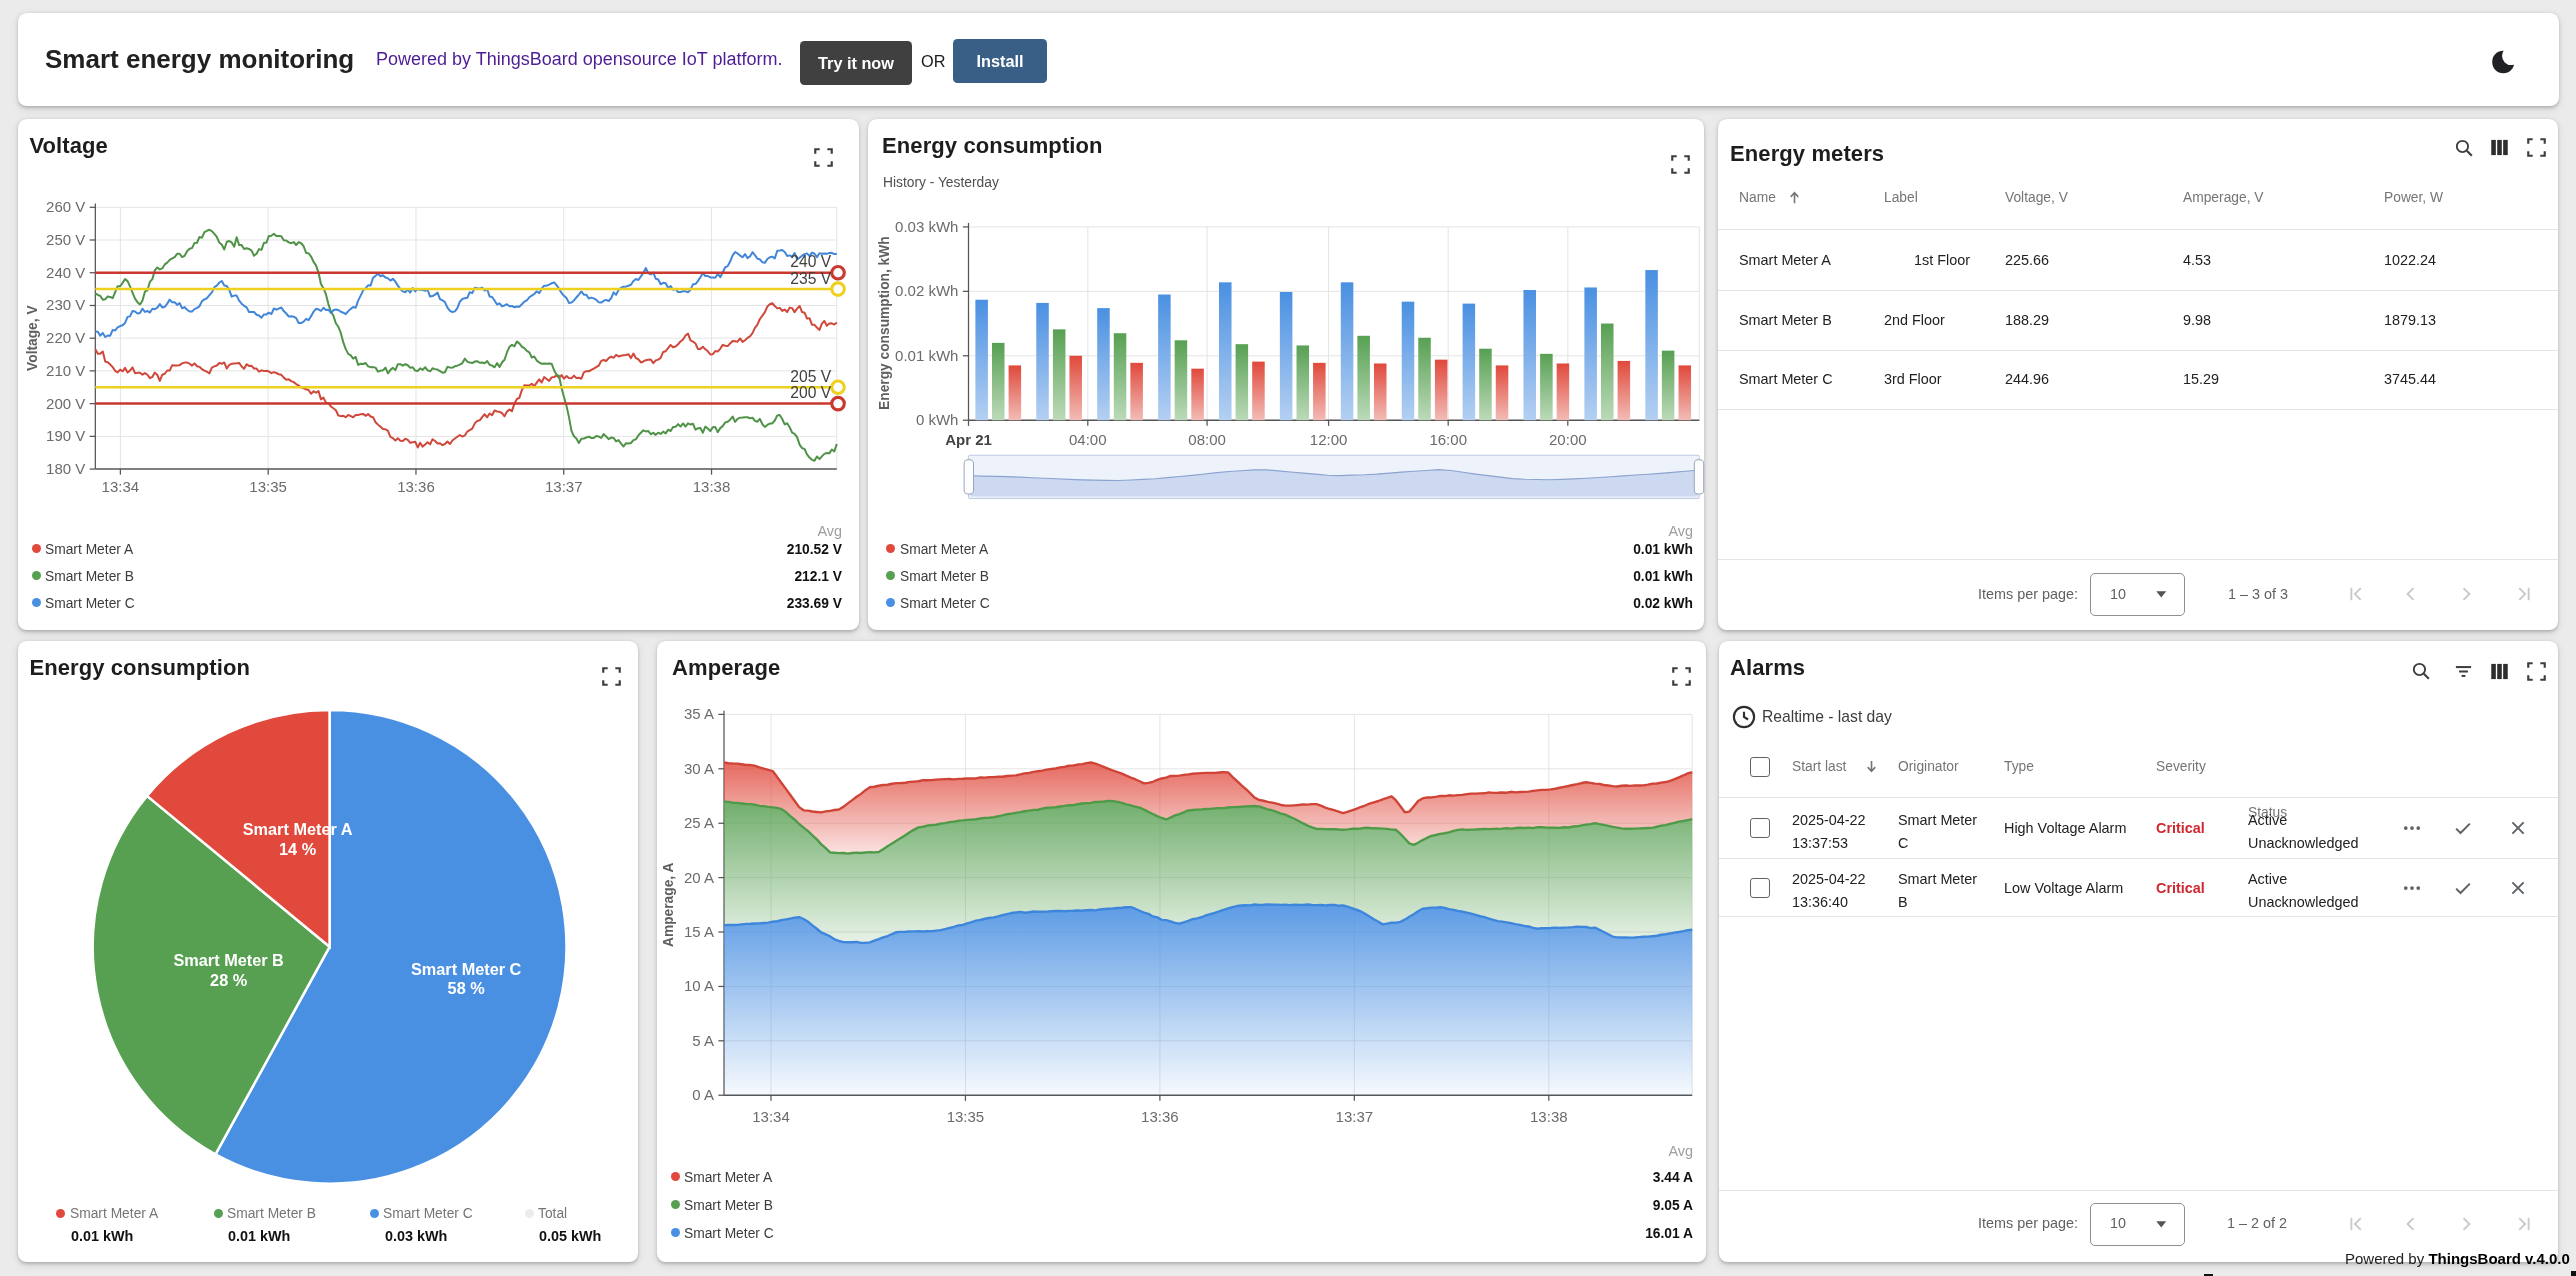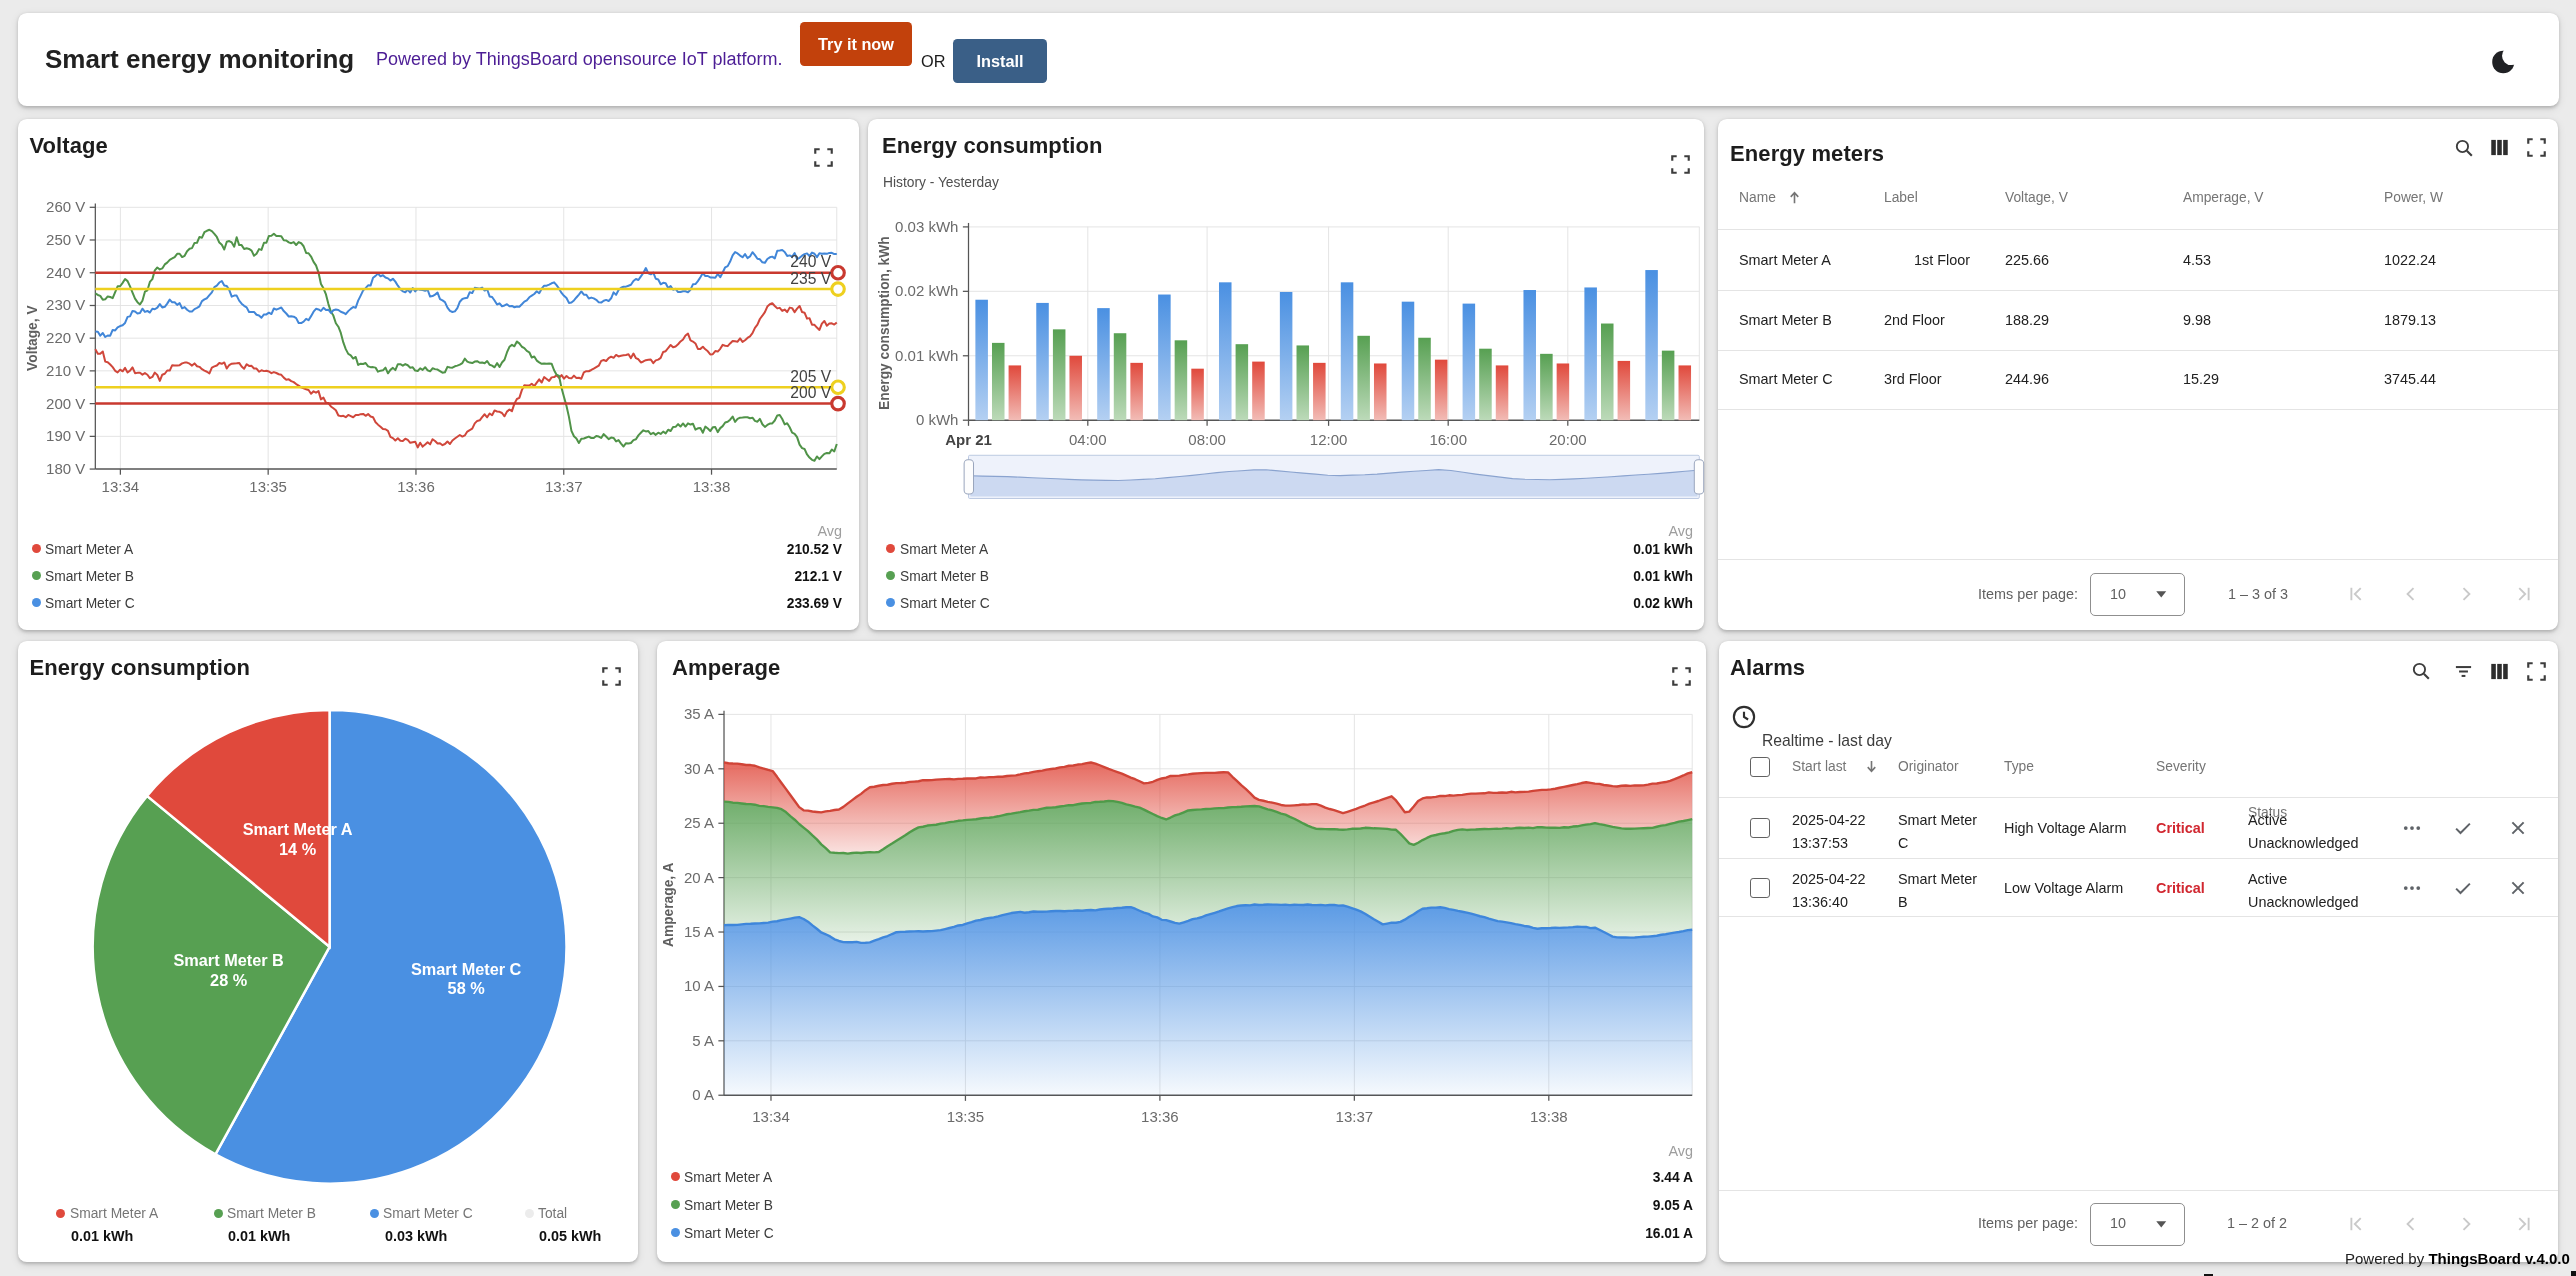--- a/index.html
+++ b/index.html
@@ -17,21 +17,21 @@
 .pgtxt { font-size:14.4px; color:#616161; }
 svg { position:absolute; overflow:visible; }
 svg text { font-family:"Liberation Sans",sans-serif; }
 </style></head><body>
 
 <div class="abs" style="left:2204px;top:1274px;width:8.8px;height:2.5px;background:#111"></div>
 <div class="abs" style="left:2571px;top:1271px;width:5px;height:5px;background:#111"></div>
 <div class="card" style="left:17.5px;top:12.5px;width:2541px;height:93px;"></div>
 <div class="abs" style="left:45px;top:44px;font-size:26px;font-weight:bold;color:#212121;">Smart energy monitoring</div>
 <div class="abs" style="left:376px;top:49px;font-size:18px;color:#4c1d95;">Powered by ThingsBoard opensource IoT platform.</div>
-<div class="abs" style="left:800px;top:22px;width:112px;height:44px;background:#c2410c;border-radius:4.4px;color:#fff;font-size:16.3px;font-weight:bold;text-align:center;line-height:44px;">Try it now</div>
+<div class="abs" style="left:800px;top:41px;width:112px;height:44px;background:#404040;border-radius:4.4px;color:#fff;font-size:16.3px;font-weight:bold;text-align:center;line-height:44px;">Try it now</div>
 <div class="abs" style="left:921px;top:52px;font-size:16.3px;color:#1b1b1b;">OR</div>
 <div class="abs" style="left:953px;top:39px;width:94px;height:44px;background:#3a5f87;border-radius:4.4px;color:#fff;font-size:16.3px;font-weight:bold;text-align:center;line-height:44px;">Install</div>
 <svg class="abs" style="left:2492px;top:49px" width="25" height="26" viewBox="0 0 40 42">
     <defs>
       <mask id="mmoon">
         <rect width="40" height="42" fill="#fff"></rect>
         <circle cx="31" cy="11" r="15" fill="#000"></circle>
       </mask>
     </defs>
     <circle cx="18" cy="21" r="18" fill="#202124" mask="url(#mmoon)"></circle>
@@ -403,21 +403,21 @@
     <rect x="11.4" y="3" width="7.2" height="24" fill="#2d2d2d"></rect>
     <rect x="20.8" y="3" width="7.2" height="24" fill="#2d2d2d"></rect>
   </svg>
 <svg class="abs" style="left:2527px;top:662px" width="19" height="19" viewBox="0 0 30 30">
     <path d="M2 9 V2 H9 M21 2 H28 V9 M28 21 V28 H21 M9 28 H2 V21" fill="none" stroke="#3d3d3d" stroke-width="3.4"></path>
   </svg>
 <svg class="abs" style="left:1732px;top:705px" width="24" height="24" viewBox="0 0 38 38">
     <circle cx="19" cy="19" r="16" fill="none" stroke="#2f2f2f" stroke-width="3.4"></circle>
     <path d="M19 10.5 V19 L25.5 23" fill="none" stroke="#2f2f2f" stroke-width="3.4"></path>
   </svg>
-<div class="abs" style="left:1762px;top:708px;font-size:15.7px;color:#3c3c3c;margin-top:24px;">Realtime - last day</div>
+<div class="abs" style="left:1762px;top:708px;font-size:15.7px;color:#3c3c3c;">Realtime - last day</div>
 <div class="abs" style="left:1750px;top:757px;width:20px;height:20px;border:1.9px solid #616161;border-radius:3.1px;"></div>
 <div class="abs th" style="left:1792px;top:759px;">Start last</div>
 <svg class="abs" style="left:1864px;top:759px" width="15" height="15" viewBox="0 0 24 24">
     <path d="M12 3 V19 M6 13 L12 19.5 L18 13" fill="none" stroke="#757575" stroke-width="2.6"></path>
   </svg>
 <div class="abs th" style="left:1898px;top:759px;">Originator</div>
 <div class="abs th" style="left:2004px;top:759px;">Type</div>
 <div class="abs th" style="left:2156px;top:759px;">Severity</div>
 <div class="abs th" style="left:2248px;top:778px;margin-top:27px;">Status</div>
 <div class="sep" style="left:1719px;top:797px;width:839px;"></div>

